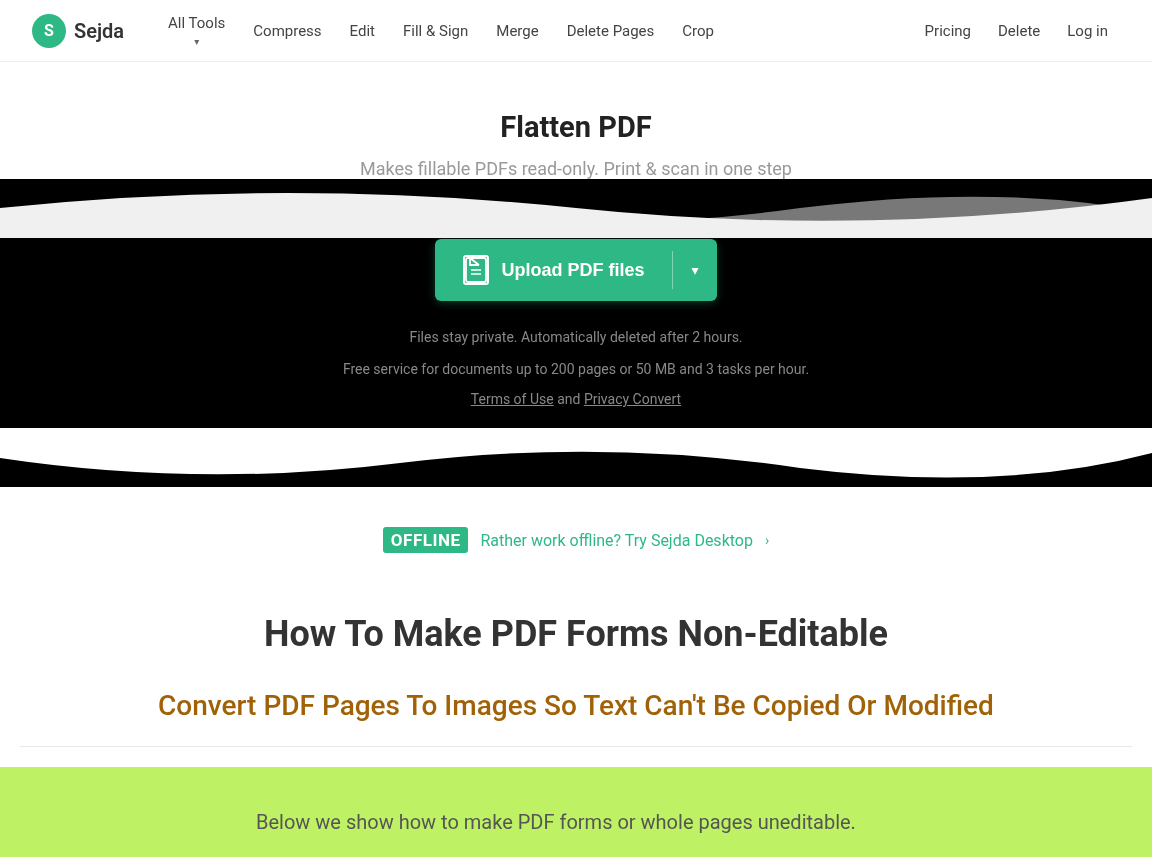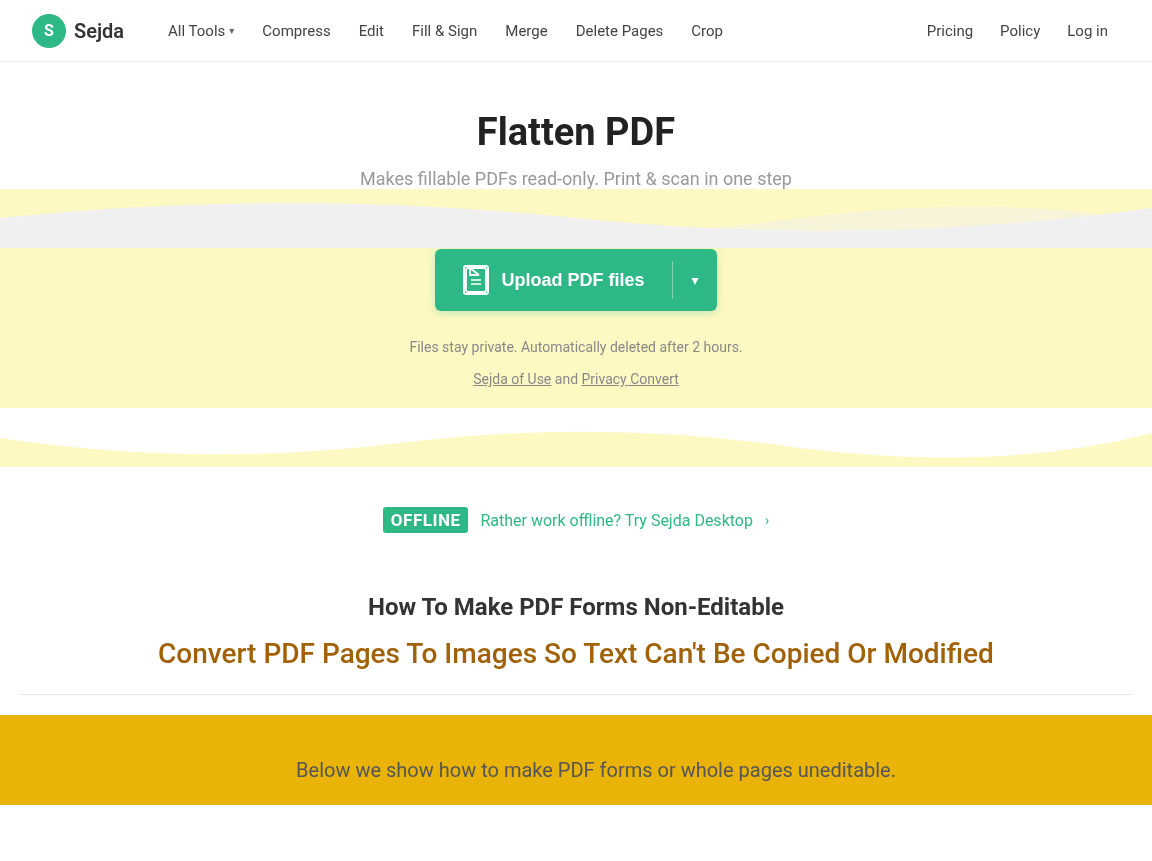--- a/index.html
+++ b/index.html
@@ -45,20 +45,21 @@
       flex: 1;
     }
     .nav-item {
       padding: 8px 12px;
       font-size: 15px;
       color: #444;
       text-decoration: none;
       cursor: pointer;
       border-radius: 4px;
       white-space: nowrap;
+      flex-direction: column;
     }
     .nav-item-all-tools {
       display: flex;
       align-items: center;
       gap: 4px;
     }
     .nav-right {
       display: flex;
       align-items: center;
       gap: 3px;
@@ -68,35 +69,35 @@
       color: #666;
     }
 
     
     .hero {
       text-align: center;
       padding: 48px 20px 0;
       background: #fff;
     }
     .hero-title {
-      font-size: 38px;
+      font-size: 29px;
       font-weight: 700;
       color: #222;
       margin-bottom: 14px;
     }
     .hero-subtitle {
       font-size: 18px;
       color: #999;
       font-weight: 400;
     }
 
     
     .wave-section {
       position: relative;
-      background: #fef9c3;
+      background: #000000;
       margin-top: 0;
       padding: 60px 20px 80px;
       text-align: center;
     }
     .wave-top {
       position: absolute;
       top: -1px;
       left: 0;
       width: 100%;
       height: 60px;
@@ -220,43 +221,43 @@
       font-size: 14px;
     }
 
     
     .howto-section {
       text-align: center;
       padding: 30px 20px 20px;
       background: #fff;
     }
     .howto-title {
-      font-size: 24px;
+      font-size: 36px;
       font-weight: 700;
       color: #333;
-      margin-bottom: 16px;
+      margin-bottom: 34px;
     }
     .howto-subtitle {
       font-size: 28px;
       color: #a16207;
       font-weight: 500;
       margin-bottom: 24px;
     }
     .howto-divider {
       border: none;
       border-top: 1px solid #e8e8e8;
       margin: 0 auto;
       width: 100%;
     }
 
     
     .below-section {
-      text-align: right;
+      text-align: left;
       padding: 40px 20px 20px;
-      background: #eab308;
+      background: #bef264;
     }
     .below-text {
       font-size: 20px;
       color: #555;
       max-width: 640px;
       margin: 0 auto;
       line-height: 1.5;
     }
   </style>
 </head>
@@ -276,21 +277,21 @@
     </a>
     <a class="nav-item" href="#">Compress</a>
     <a class="nav-item" href="#">Edit</a>
     <a class="nav-item" href="#">Fill &amp; Sign</a>
     <a class="nav-item" href="#">Merge</a>
     <a class="nav-item" href="#">Delete Pages</a>
     <a class="nav-item" href="#">Crop</a>
   </div>
   <div class="nav-right">
     <a class="nav-item" href="#">Pricing</a>
-    <a class="nav-item" href="#">Policy</a>
+    <a class="nav-item" href="#">Delete</a>
     <a class="nav-item" href="#">Log in</a>
   </div>
 </nav>
 
 <section class="hero">
   <h1 class="hero-title">Flatten PDF</h1>
   <p class="hero-subtitle">Makes fillable PDFs read-only. Print &amp; scan in one step</p>
 </section>
 
 <section class="wave-section">
@@ -315,22 +316,23 @@
       <span>Upload PDF files</span>
     </button>
     <div class="upload-btn-divider"></div>
     <button class="upload-btn-chevron">
       <span>▾</span>
     </button>
   </div>
 
   
   <p class="privacy-text">Files stay private. Automatically deleted after 2 hours.</p>
+  <p class="service-text">Free service for documents up to 200 pages or 50 MB and 3 tasks per hour.</p>
   <p class="terms-text">
-    <a class="terms-link" href="#">Sejda of Use</a>
+    <a class="terms-link" href="#">Terms of Use</a>
     <span> and </span>
     <a class="terms-link" href="#">Privacy Convert</a>
   </p>
 
   <div class="wave-bottom">
     <svg viewBox="0 0 1152 60" preserveAspectRatio="none" xmlns="http://www.w3.org/2000/svg">
       <path d="M0,0 L0,30 Q200,60 400,35 Q600,10 800,40 Q1000,65 1152,25 L1152,0 Z" fill="#fff"></path>
     </svg>
   </div>
 </section>

